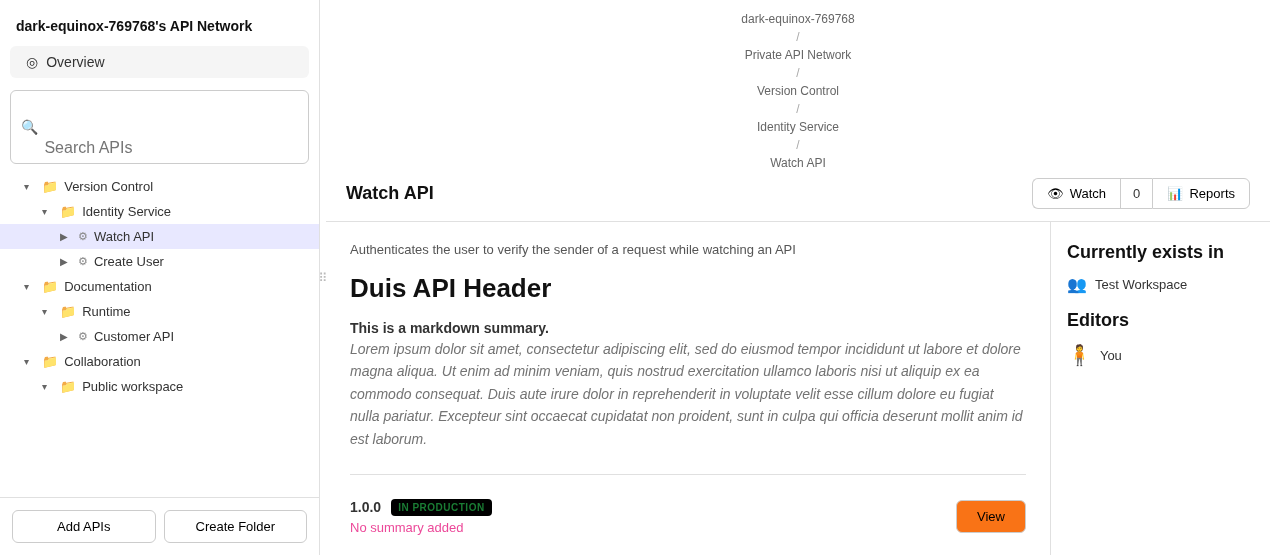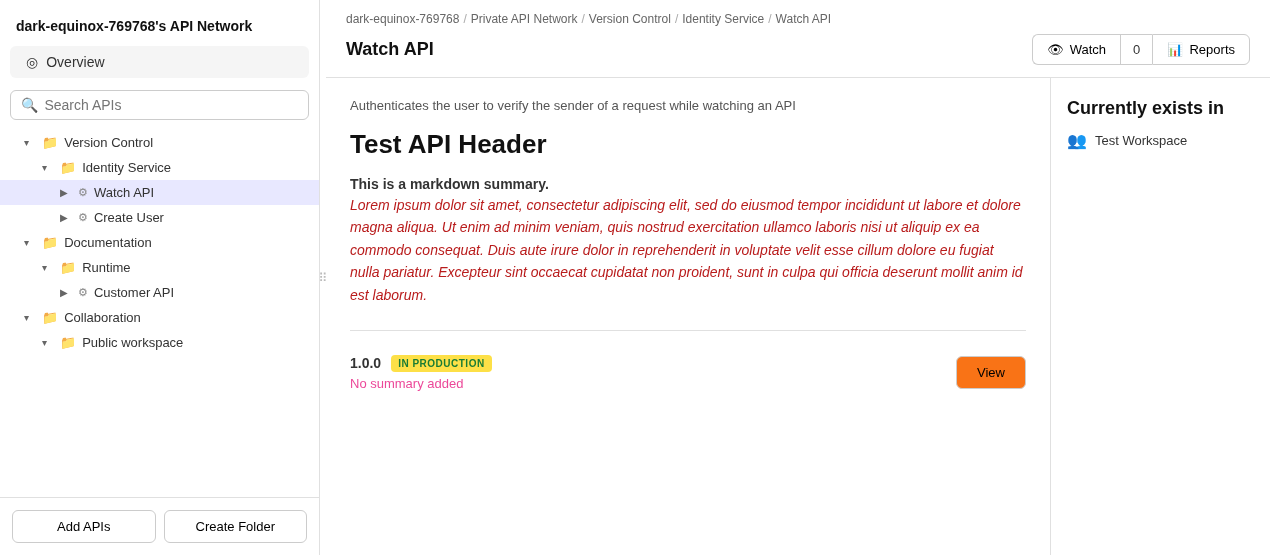--- a/index.html
+++ b/index.html
@@ -37,23 +37,24 @@
       align-items: center;
       gap: 6px;
       border: 1px solid #ccc;
       border-radius: 6px;
       margin: 4px 10px 10px 10px;
       padding: 6px 10px;
     }
     .search-box input {
       border: none;
       outline: none;
-      font-size: 14px;
+      font-size: 16px;
       width: 100%;
       background: transparent;
+      margin-top: 42px;
     }
     .sidebar-tree {
       flex: 1;
       overflow-y: auto;
       padding: 0 0 8px 0;
     }
     .tree-item {
       display: flex;
       align-items: center;
       gap: 4px;
@@ -109,20 +110,21 @@
       overflow: hidden;
     }
     .breadcrumb {
       padding: 12px 20px 0 20px;
       font-size: 12px;
       color: #666;
       display: flex;
       align-items: center;
       gap: 4px;
       flex-wrap: wrap;
+      flex-direction: column;
     }
     .breadcrumb a { color: #666; text-decoration: none; cursor: pointer; }
     .breadcrumb .sep { color: #aaa; }
     .page-header {
       display: flex;
       align-items: center;
       justify-content: space-between;
       padding: 8px 20px 12px 20px;
       border-bottom: 1px solid #e0e0e0;
     }
@@ -184,21 +186,21 @@
       margin-bottom: 16px;
     }
     .markdown-summary {
       font-weight: 700;
       font-size: 14px;
       margin-bottom: 2px;
     }
     .markdown-body {
       font-style: italic;
       font-size: 14px;
-      color: #b91c1c;
+      color: #737373;
       line-height: 1.6;
       margin-bottom: 24px;
     }
     .versions-title {
       font-size: 18px;
       font-weight: 600;
       color: #111;
       margin-bottom: 14px;
     }
     .version-divider { border: none; border-top: 1px solid #e0e0e0; margin-bottom: 14px; }
@@ -208,21 +210,21 @@
       justify-content: space-between;
       padding: 10px 0;
     }
     .version-left { display: flex; align-items: center; gap: 10px; }
     .version-number { font-size: 14px; font-weight: 600; }
     .version-badge {
       font-size: 10px;
       font-weight: 700;
       padding: 3px 7px;
       border-radius: 4px;
-      background: #fde047;
+      background: #000000;
       color: #1a7c34;
       letter-spacing: 0.5px;
     }
     .version-summary { font-size: 13px; color: #ec4899; padding-top: 4px; }
     .view-btn {
       padding: 8px 20px;
       border: 1px solid #ccc;
       border-radius: 6px;
       background: #f97316;
       cursor: pointer;
@@ -369,21 +371,21 @@
       <button class="reports-btn">
         <span>📊</span>
         <span>Reports</span>
       </button>
     </div>
   </div>
 
   <div class="content-area">
     <div class="main-content">
       <p class="api-description">Authenticates the user to verify the sender of a request while watching an API</p>
-      <h1 class="api-header-title">Test API Header</h1>
+      <h1 class="api-header-title">Duis API Header</h1>
       <p class="markdown-summary">This is a markdown summary.</p>
       <p class="markdown-body">Lorem ipsum dolor sit amet, consectetur adipiscing elit, sed do eiusmod tempor incididunt ut labore et dolore magna aliqua. Ut enim ad minim veniam, quis nostrud exercitation ullamco laboris nisi ut aliquip ex ea commodo consequat. Duis aute irure dolor in reprehenderit in voluptate velit esse cillum dolore eu fugiat nulla pariatur. Excepteur sint occaecat cupidatat non proident, sunt in culpa qui officia deserunt mollit anim id est laborum.</p>
 
       <hr class="version-divider">
 
       <div class="version-row">
         <div>
           <div class="version-left">
             <span class="version-number">1.0.0</span>
             <span class="version-badge">IN PRODUCTION</span>
@@ -394,15 +396,22 @@
       </div>
     </div>
 
     <div class="right-sidebar">
       <div class="right-section-title">Currently exists in</div>
       <div class="workspace-item">
         <span class="workspace-icon">👥</span>
         <span>Test Workspace</span>
       </div>
 
+      <div class="editors-section">
+        <div class="right-section-title">Editors</div>
+        <div class="editor-item">
+          <span class="avatar">🧍</span>
+          <span>You</span>
+        </div>
+      </div>
     </div>
   </div>
 </div>
 
 </body></html>

